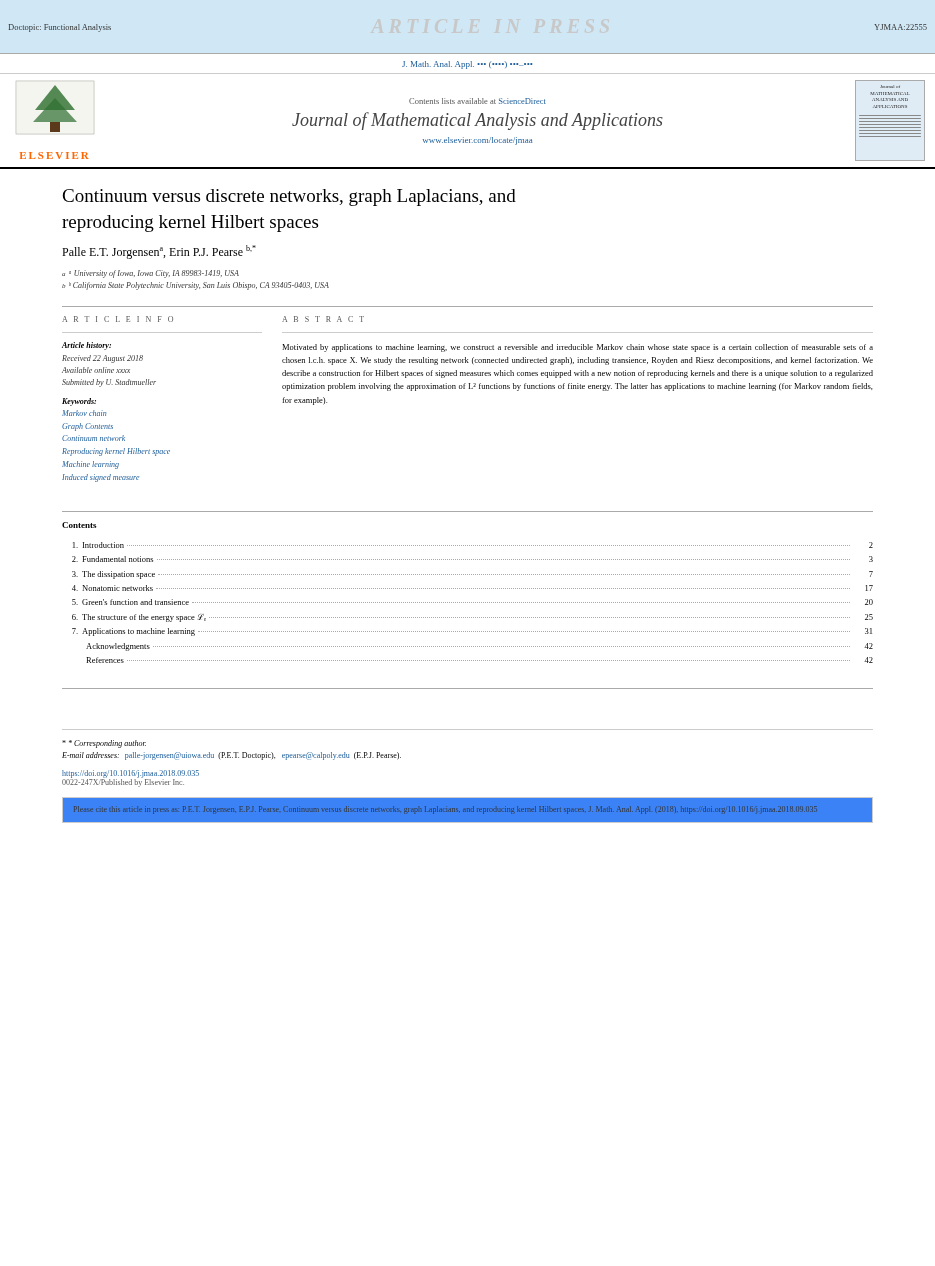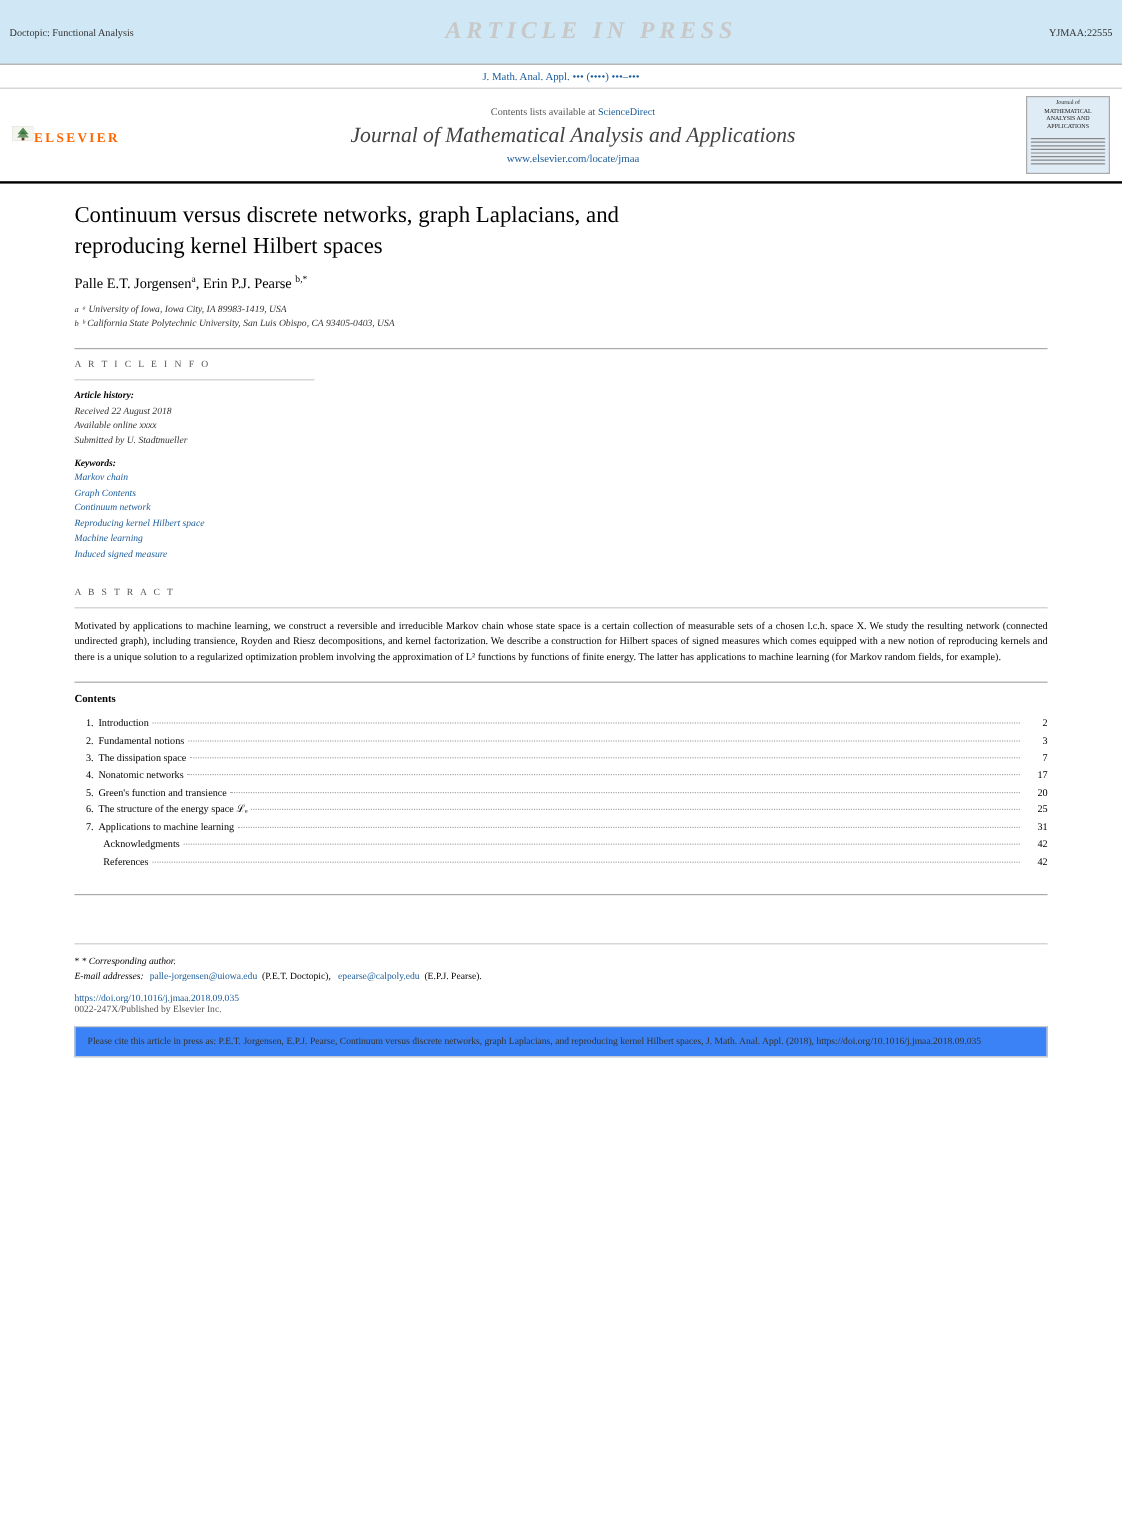--- a/index.html
+++ b/index.html
@@ -52,20 +52,21 @@
       display: flex;
       align-items: stretch;
       border-bottom: 2px solid #000;
       padding: 6px 10px;
       gap: 10px;
     }
     .header-logo {
       width: 90px;
       flex-shrink: 0;
       display: flex;
+      flex-direction: column;
       align-items: center;
       justify-content: center;
     }
     .elsevier-text {
       color: #ff6600;
       font-size: 11px;
       font-weight: bold;
       letter-spacing: 2px;
       margin-top: 4px;
     }
@@ -174,22 +175,21 @@
       margin: 8px 0;
     }
     .divider-thick {
       border-top: 1.5px solid #aaa;
     }
 
     
     .two-col {
       display: flex;
       gap: 20px;
-      margin-bottom: 14px;
-      flex-direction: column;
+      margin-bottom: 26px;
     }
     .article-info {
       width: 200px;
       flex-shrink: 0;
     }
     .abstract-col {
       flex: 1;
     }
 
     .section-heading {

